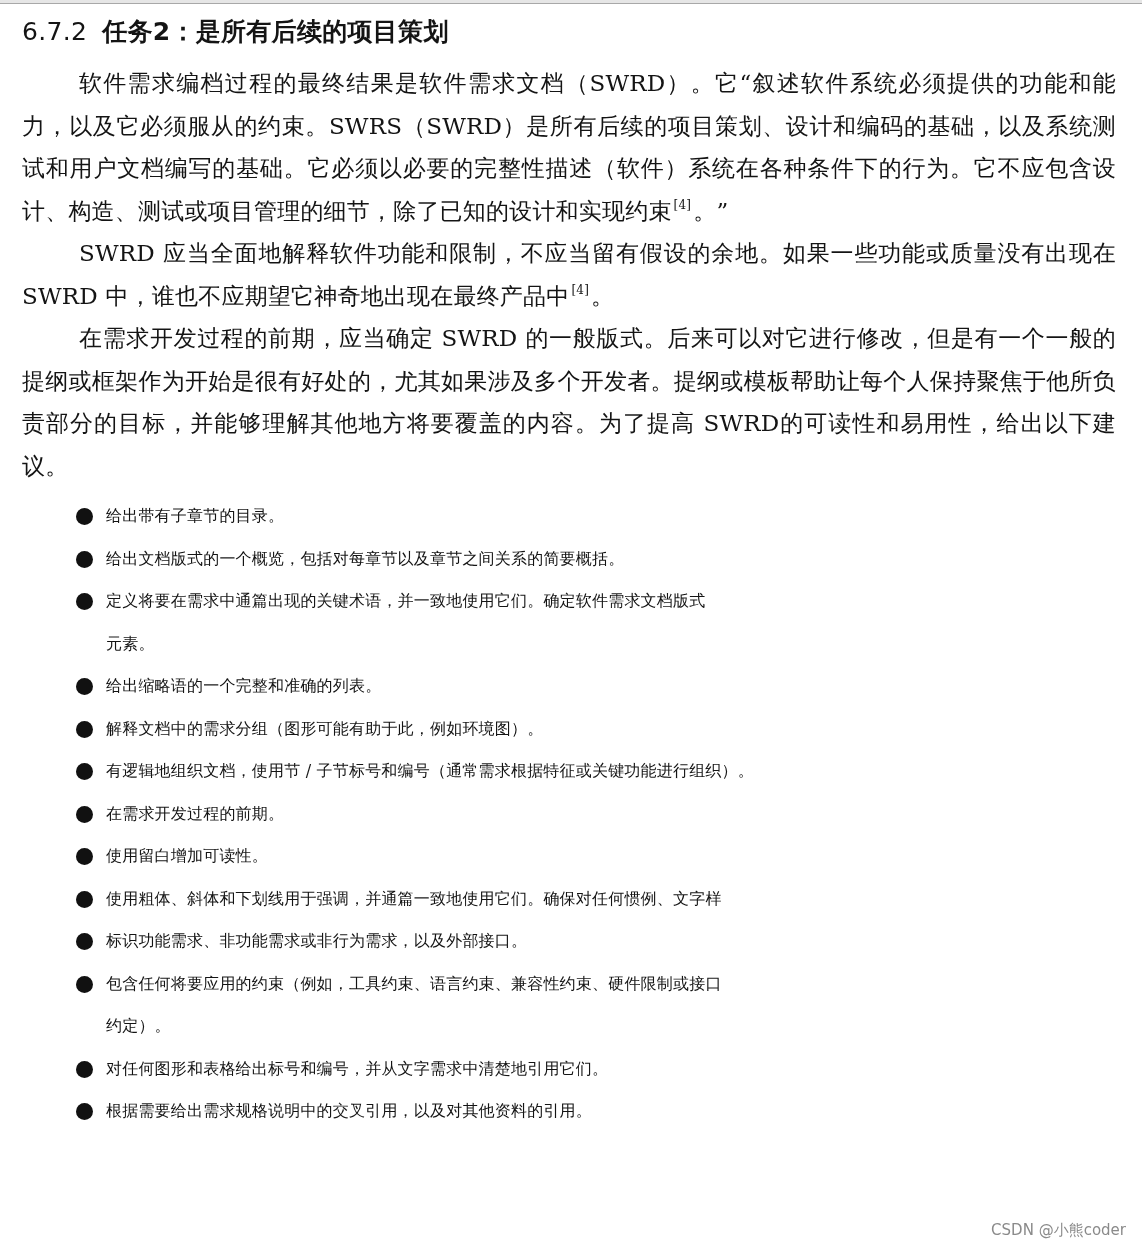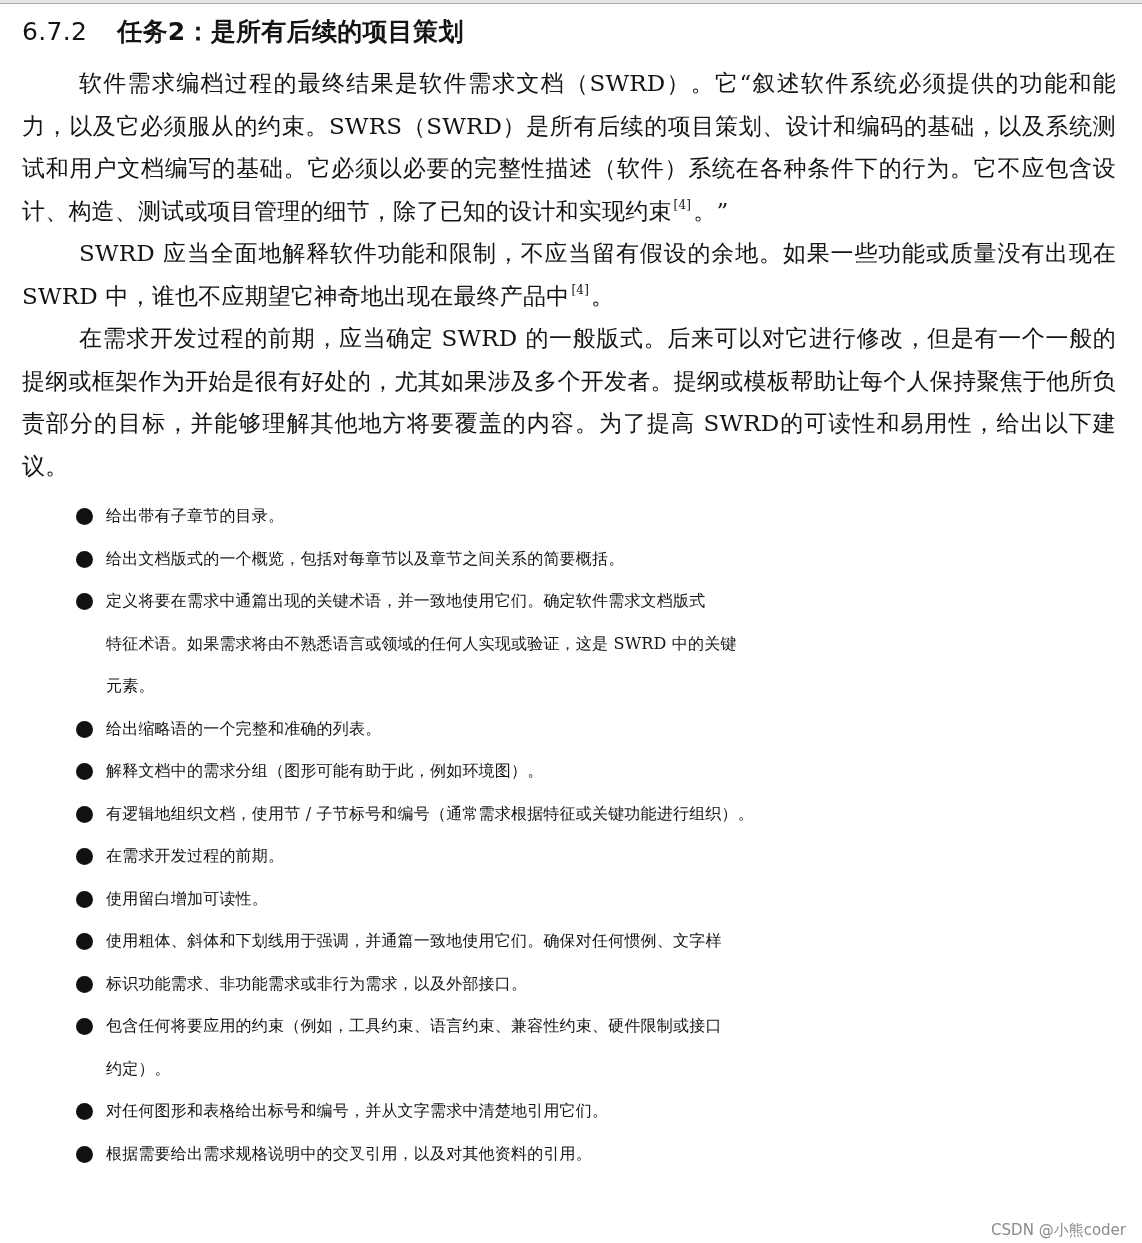--- a/index.html
+++ b/index.html
@@ -33,21 +33,21 @@
       font-weight: bold;
       font-size: 25px;
       line-height: 40px;
       height: 40px;
       margin: 0 0 10px 0;
       white-space: nowrap;
       letter-spacing: 0.3px;
     }
     .section-heading .num {
       font-weight: normal;
-      margin-right: 30px;
+      margin-right: 15px;
     }
     .para {
       font-size: 23px;
       line-height: 42.5px;
       text-align: justify;
       text-indent: 57px;
       margin: 0;
       letter-spacing: 0.2px;
     }
     sup.cite {
@@ -119,21 +119,20 @@
       <span class="bullet-dot"></span>
       <span class="bullet-line">给出带有子章节的目录。</span>
     </li>
     <li class="bullet-item">
       <span class="bullet-dot"></span>
       <span class="bullet-line">给出文档版式的一个概览，包括对每章节以及章节之间关系的简要概括。</span>
     </li>
     <li class="bullet-item">
       <span class="bullet-dot"></span>
       <span class="bullet-line">定义将要在需求中通篇出现的关键术语，并一致地使用它们。确定软件需求文档版式</span>
-      <span class="bullet-line">特征术语。如果需求将由不熟悉语言或领域的任何人实现或验证，这是 SWRD 中的关键</span>
       <span class="bullet-line">元素。</span>
     </li>
     <li class="bullet-item">
       <span class="bullet-dot"></span>
       <span class="bullet-line">给出缩略语的一个完整和准确的列表。</span>
     </li>
     <li class="bullet-item">
       <span class="bullet-dot"></span>
       <span class="bullet-line">解释文档中的需求分组（图形可能有助于此，例如环境图）。</span>
     </li>

